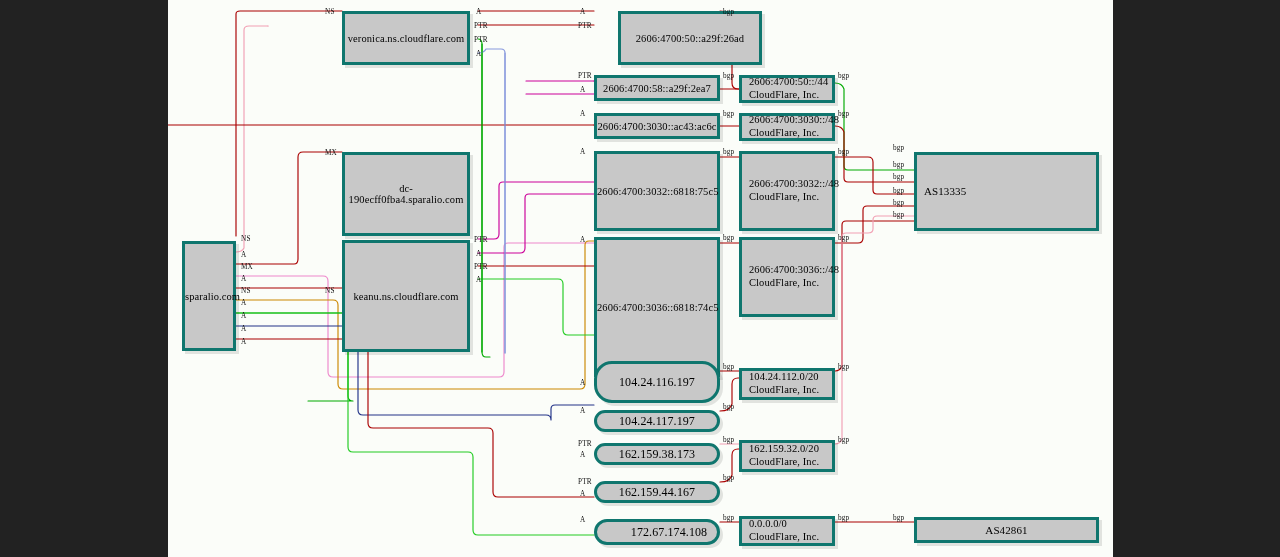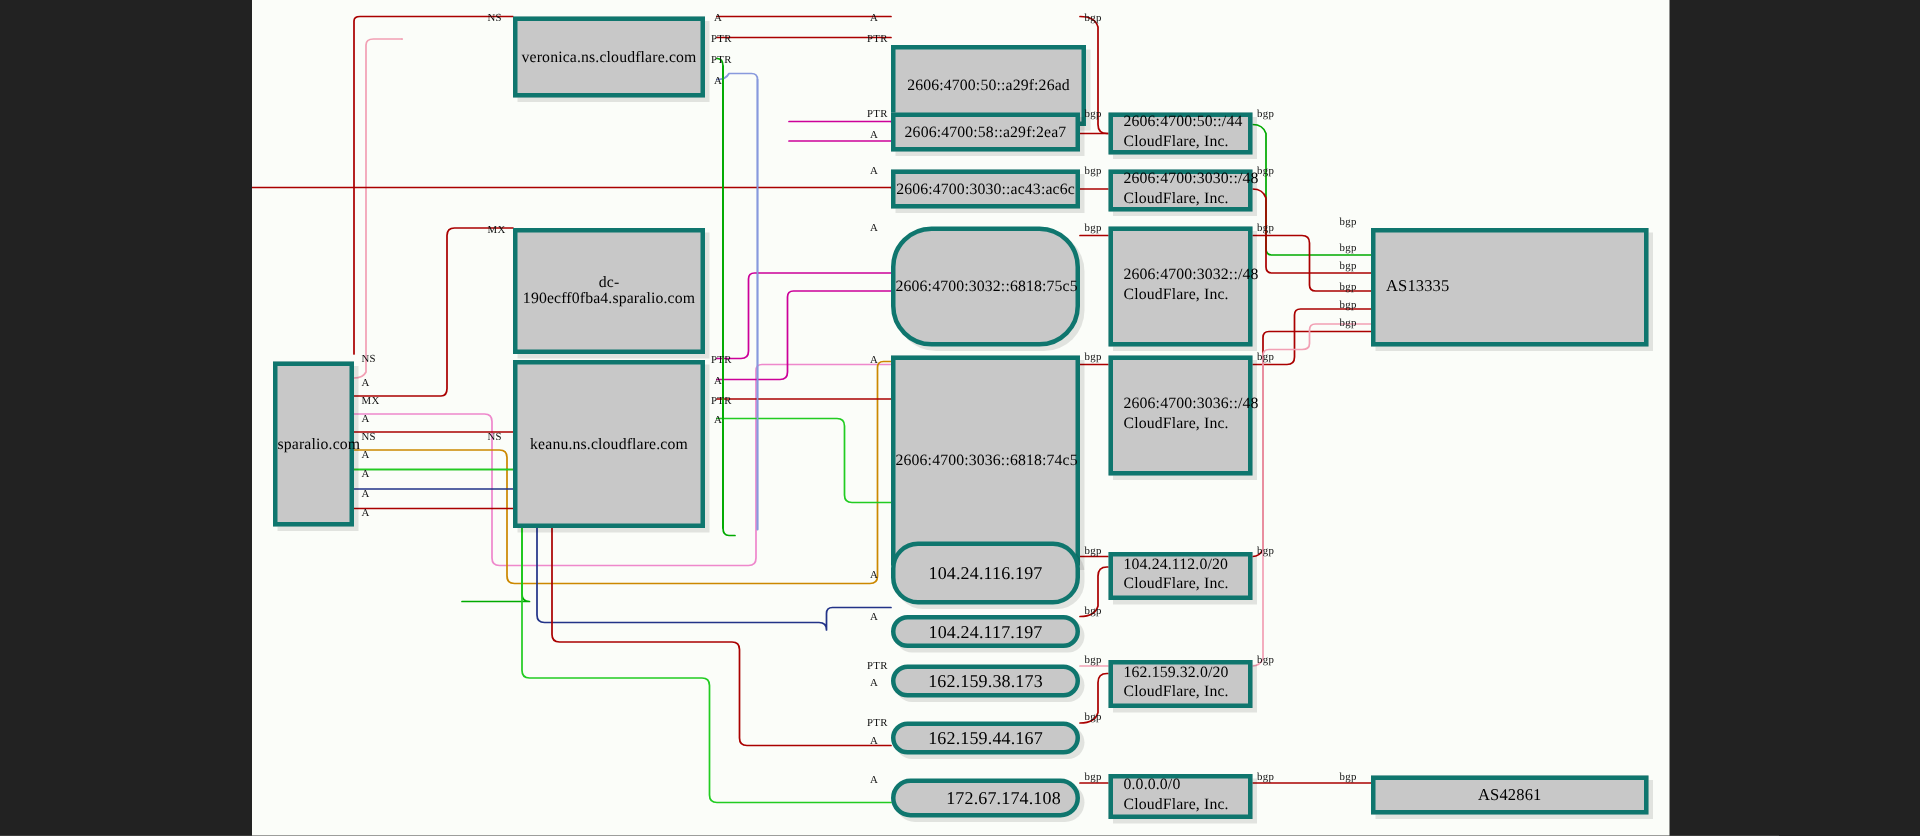--- a/index.html
+++ b/index.html
@@ -98,30 +98,30 @@
         </div>
         <div class="node center n-sm" style="left: 174px; top: 11px; width: 128px; height: 54px;">
           <div class="lbl">veronica.ns.cloudflare.com</div>
         </div>
         <div class="node center n-sm" style="left: 174px; top: 152px; width: 128px; height: 84px;">
           <div class="lbl">dc-190ecff0fba4.sparalio.com</div>
         </div>
         <div class="node center n-sm" style="left: 174px; top: 240px; width: 128px; height: 112px;">
           <div class="lbl">keanu.ns.cloudflare.com</div>
         </div>
-        <div class="node center n-sm" style="left: 426px; top: 11px; width: 130px; height: 54px; margin-top: 19px;">
+        <div class="node center n-sm" style="left: 450px; top: 11px; width: 144px; height: 54px;">
           <div class="lbl">2606:4700:50::a29f:26ad</div>
         </div>
         <div class="node center n-sm" style="left: 426px; top: 75px; width: 126px; height: 26px;">
           <div class="lbl">2606:4700:58::a29f:2ea7</div>
         </div>
         <div class="node center n-sm" style="left: 426px; top: 113px; width: 126px; height: 26px;">
           <div class="lbl">2606:4700:3030::ac43:ac6c</div>
         </div>
-        <div class="node center n-sm" style="left: 426px; top: 151px; width: 126px; height: 80px; border-radius: 27px;">
+        <div class="node center n-sm" style="left: 426px; top: 151px; width: 126px; height: 80px;">
           <div class="lbl">2606:4700:3032::6818:75c5</div>
         </div>
         <div class="node center n-sm" style="left: 426px; top: 237px; width: 126px; height: 140px;">
           <div class="lbl">2606:4700:3036::6818:74c5</div>
         </div>
         <div class="node center n-md" style="left: 426px; top: 361px; width: 126px; height: 42px;">
           <div class="lbl">104.24.116.197</div>
         </div>
         <div class="node center n-md" style="left: 426px; top: 410px; width: 126px; height: 22px;">
           <div class="lbl">104.24.117.197</div>

